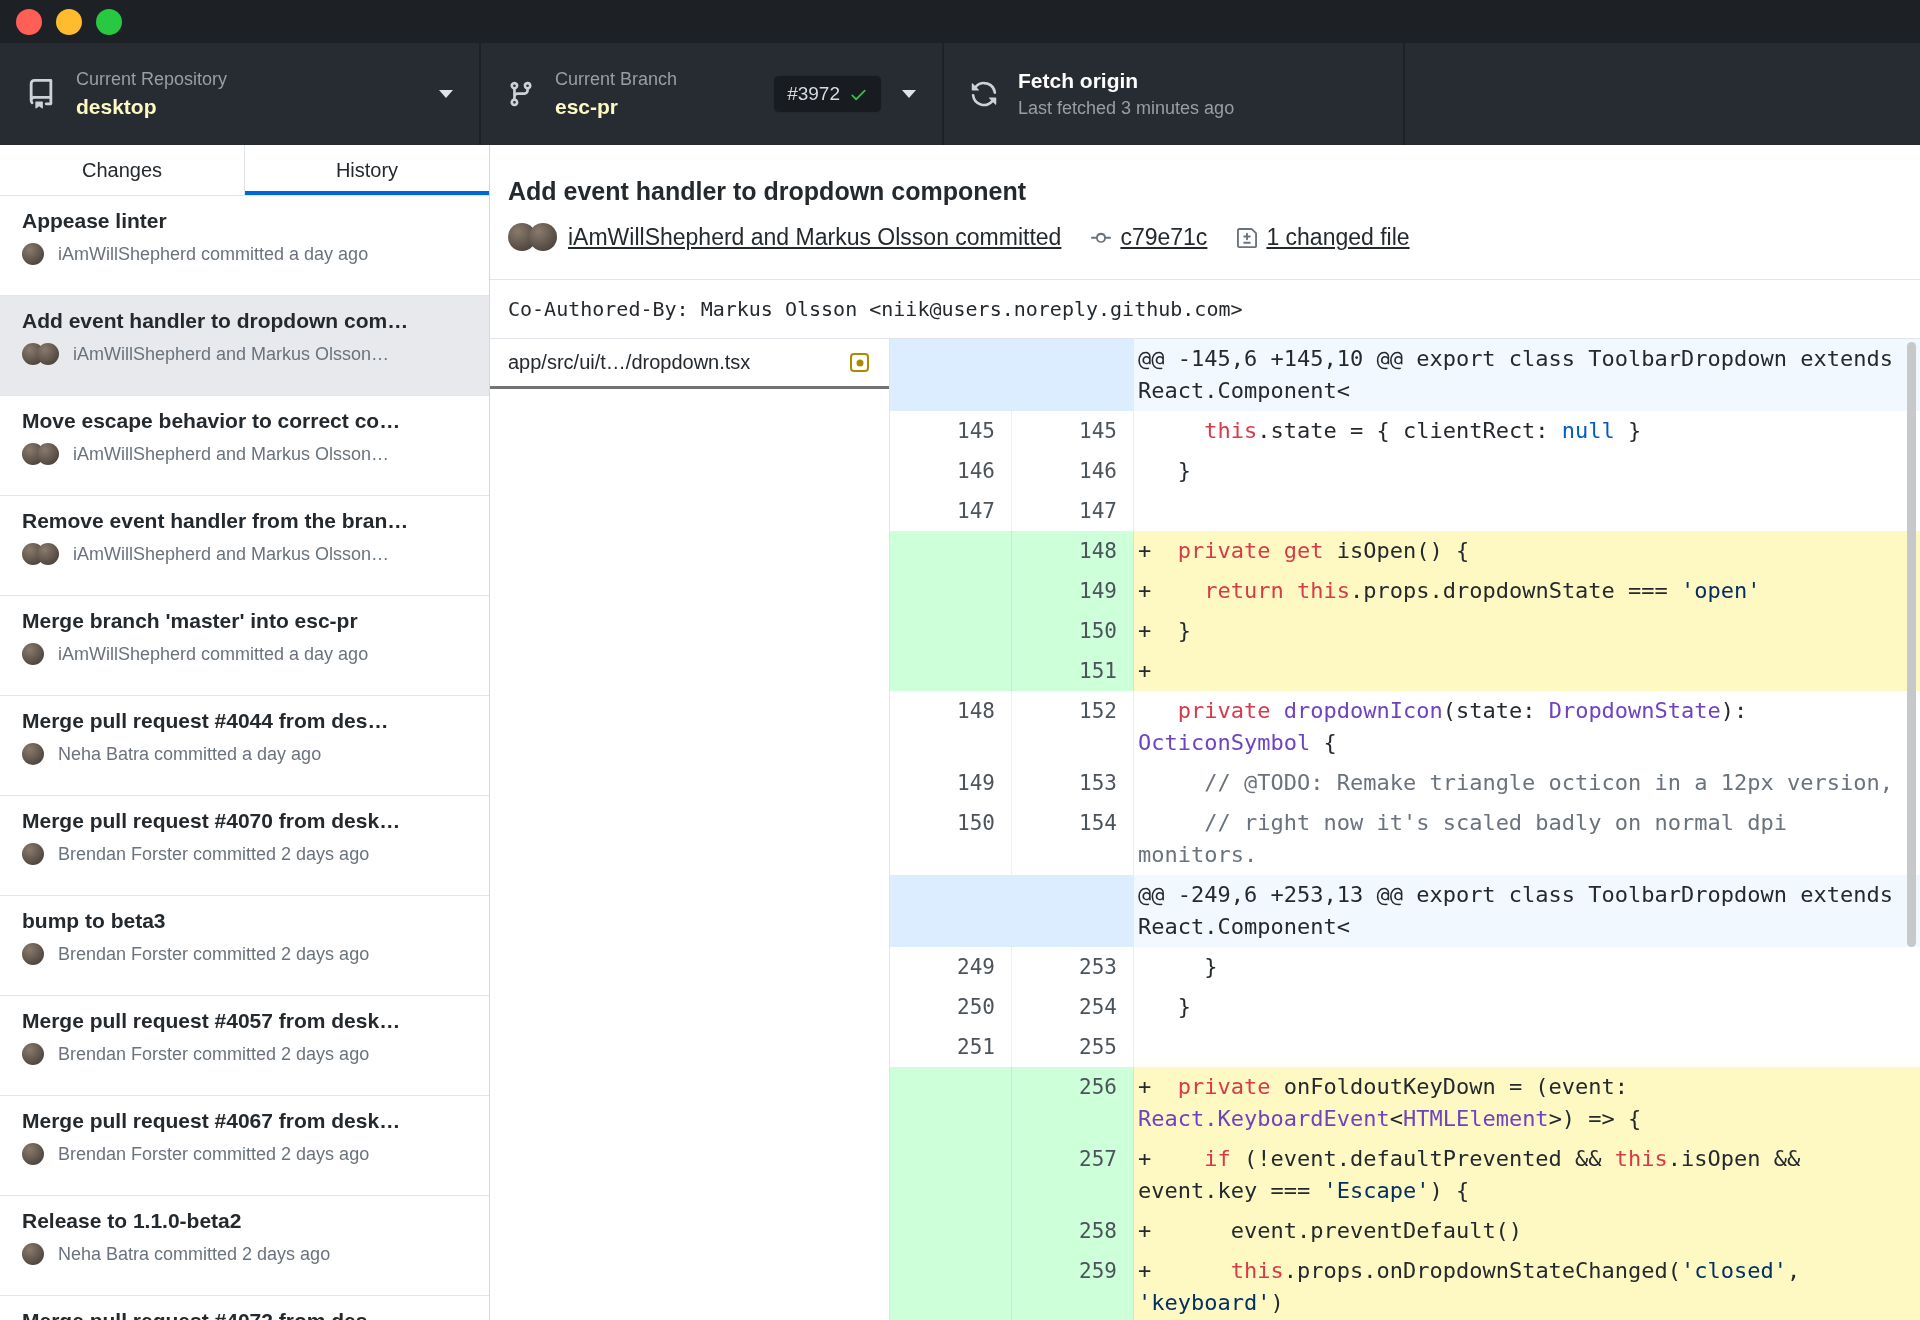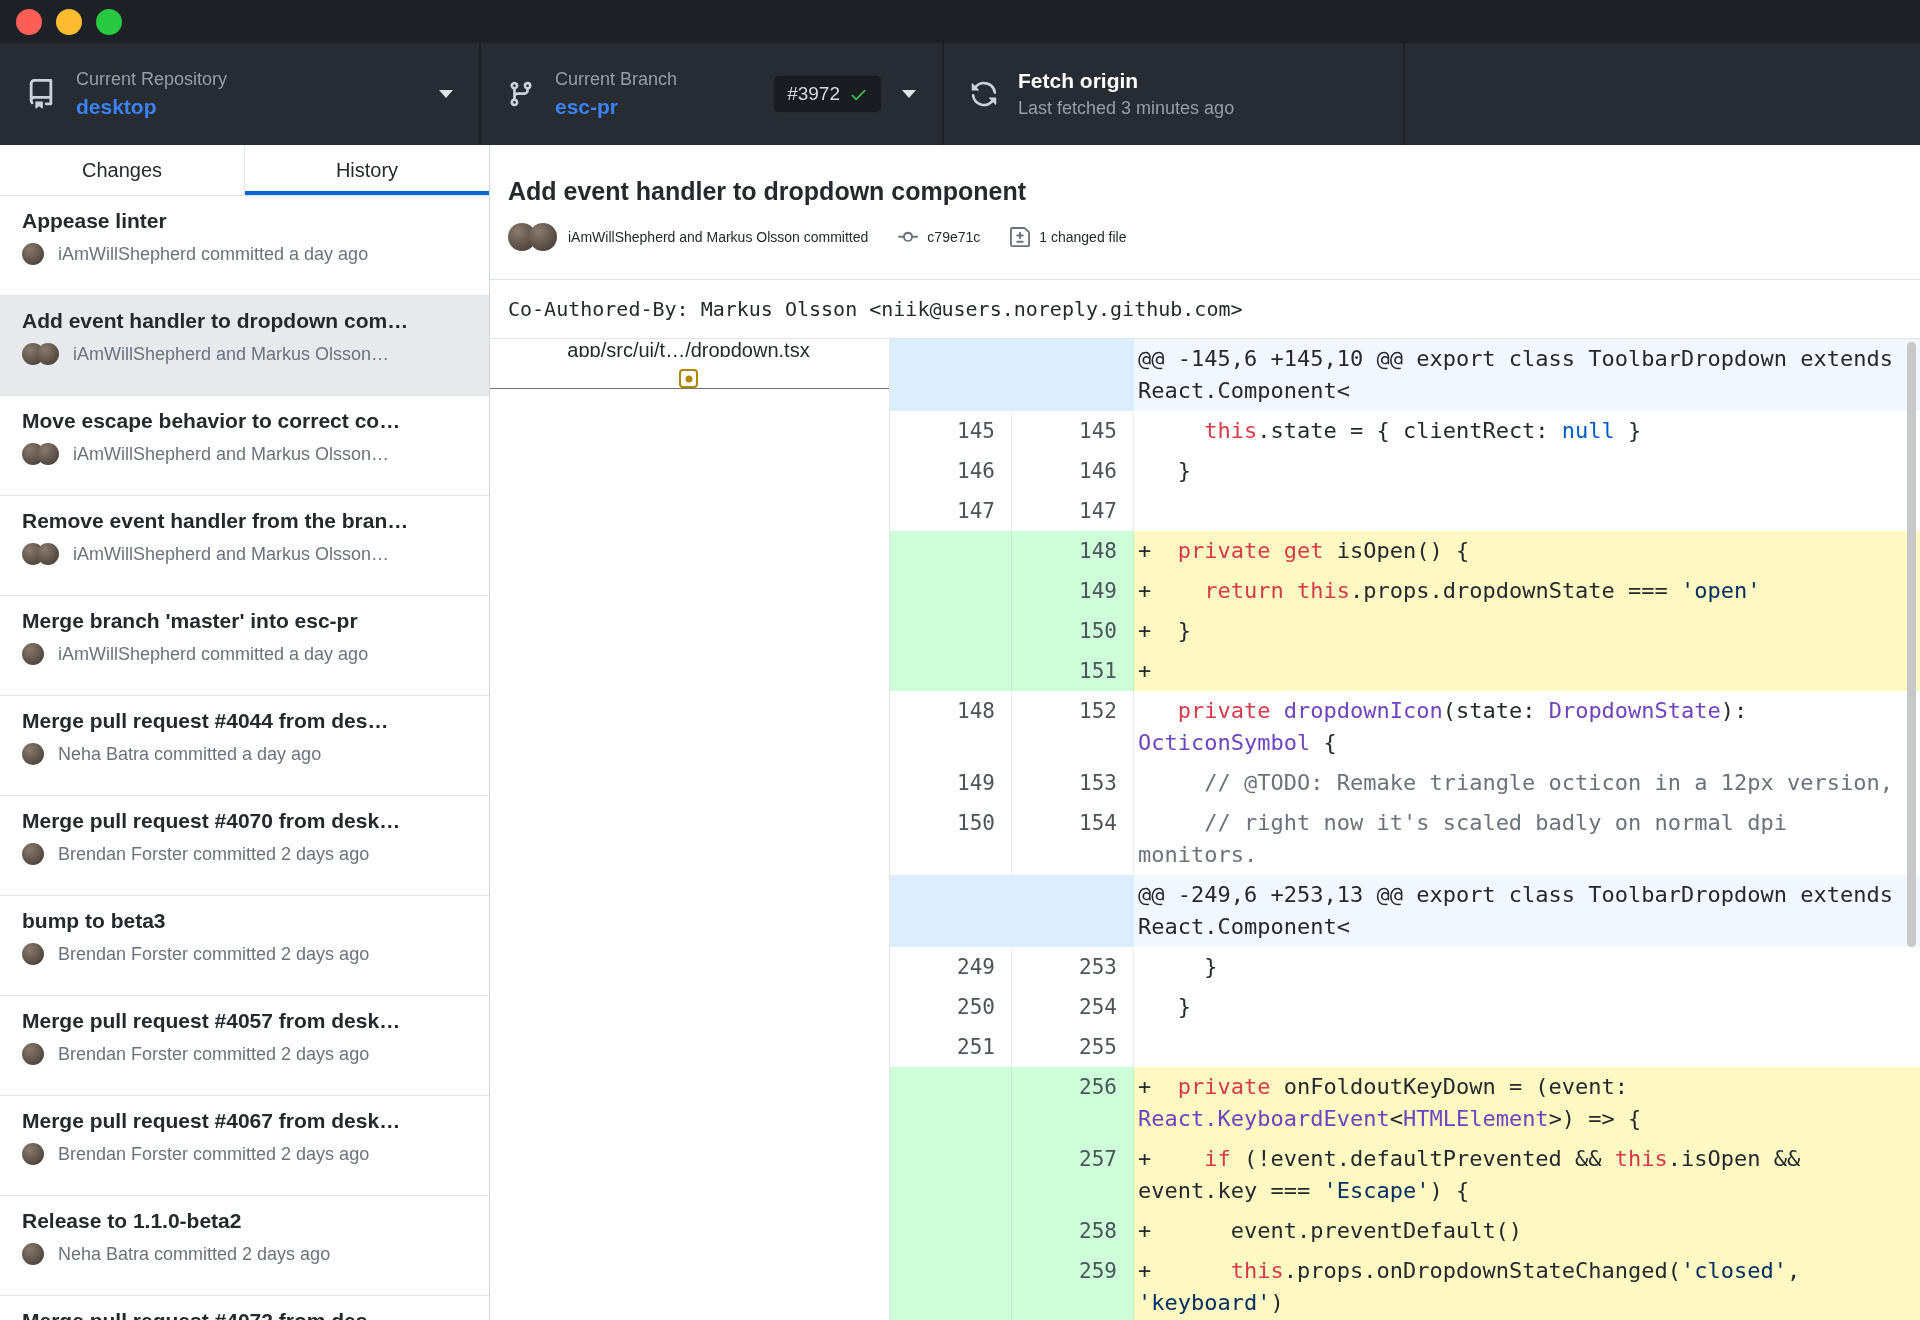--- a/index.html
+++ b/index.html
@@ -16,21 +16,21 @@
   .toolbar { height: 102px; background: #272c32; display: flex; color: #fff; }
   .tb-btn { display: flex; align-items: center; padding: 0 26px; border-right: 2px solid #1d2125; cursor: pointer; }
   .tb-btn.repo { width: 481px; flex: none; }
   .tb-btn.branch { width: 463px; flex: none; }
   .tb-btn.fetch { width: 461px; flex: none; }
   .tb-rest { flex: 1; }
   .tb-icon { margin-right: 20px; display: flex; flex: none; }
   .tb-icon svg { fill: #ccd2d8; }
   .tb-text { min-width: 0; }
   .tb-label { display: block; font-size: 18px; color: #969ea7; margin-bottom: 5px; }
-  .tb-value { display: block; font-size: 21px; font-weight: bold; color: #3b82f6; }
+  .tb-value { display: block; font-size: 21px; font-weight: bold; color: #fef9c3; }
   .fetch-title { display: block; font-size: 21px; font-weight: bold; color: #fff; margin-bottom: 5px; }
   .fetch-sub { display: block; font-size: 18px; color: #969ea7; }
   .chev { width: 0; height: 0; border-left: 7px solid transparent; border-right: 7px solid transparent;
     border-top: 8px solid #dfe4e8; margin-left: auto; flex: none; }
   .branch .chev { margin-left: 20px; }
   .badge { margin-left: auto; display: flex; align-items: center; gap: 9px;
     background: rgba(0,0,0,0.38); border: 1px solid rgba(255,255,255,0.06); border-radius: 6px;
     padding: 7px 13px; font-size: 19px; color: #d6dce2; flex: none; justify-content: center; }
   .badge svg { fill: #3fb950; }
 
@@ -53,32 +53,32 @@
   .avstack { display: flex; flex: none; }
   .avatar { width: 22px; height: 22px; border-radius: 50%; flex: none; display: inline-block;
     background: radial-gradient(circle at 35% 30%, #8a7a6d, #4d443d 78%); }
   .avstack .avatar + .avatar { margin-left: -7px; }
   .avatar.lg { width: 28px; height: 28px; }
 
   
   .main { flex: 1; min-width: 0; display: flex; flex-direction: column; }
   .commit-header { height: 134px; padding: 24px 24px 0 18px; flex: none; }
   .commit-header h1 { font-size: 25px; font-weight: bold; color: #24292e; margin-top: 8px; }
-  .meta { display: flex; align-items: center; margin-top: 17px; font-size: 14px; color: #24292e; }
+  .meta { display: flex; align-items: flex-end; margin-top: 17px; font-size: 23px; color: #24292e; text-decoration: underline; }
   .meta .avstack { margin-right: 11px; }
   .meta-group { display: flex; align-items: center; gap: 9px; margin-left: 30px; }
   .meta-group svg { fill: #6a737d; flex: none; }
   .description { height: 60px; flex: none; border-top: 1px solid #e1e4e8; border-bottom: 1px solid #e1e4e8;
     display: flex; align-items: center; padding-left: 18px;
     font-family: "DejaVu Sans Mono", monospace; font-size: 20px; color: #24292e; }
 
   .content { flex: 1; display: flex; position: relative; overflow: hidden; }
   .file-list { width: 400px; flex: none; border-right: 1px solid #e1e4e8; background: #fff; }
   .file-row { height: 50px; display: flex; align-items: center; gap: 12px;
-    padding: 0 20px 0 18px; border-bottom: 1px solid #737373; cursor: pointer; flex-direction: column; }
+    padding: 0 20px 0 18px; border-bottom: 3px solid #737373; cursor: pointer; }
   .file-path { flex: 1; font-size: 20px; color: #24292e; white-space: nowrap; overflow: hidden; }
   .status-modified { width: 19px; height: 19px; border: 2px solid #b08800; border-radius: 4px;
     position: relative; flex: none; }
   .status-modified i { position: absolute; left: 50%; top: 50%; transform: translate(-50%,-50%);
     width: 7px; height: 7px; background: #b08800; border-radius: 50%; }
 
   
   .diff { flex: 1; min-width: 0; overflow: hidden; font-family: "DejaVu Sans Mono", monospace; }
   .drow { display: flex; align-items: stretch; }
   .gut { flex: 0 0 122px; text-align: right; padding: 4px 16px 4px 0;

